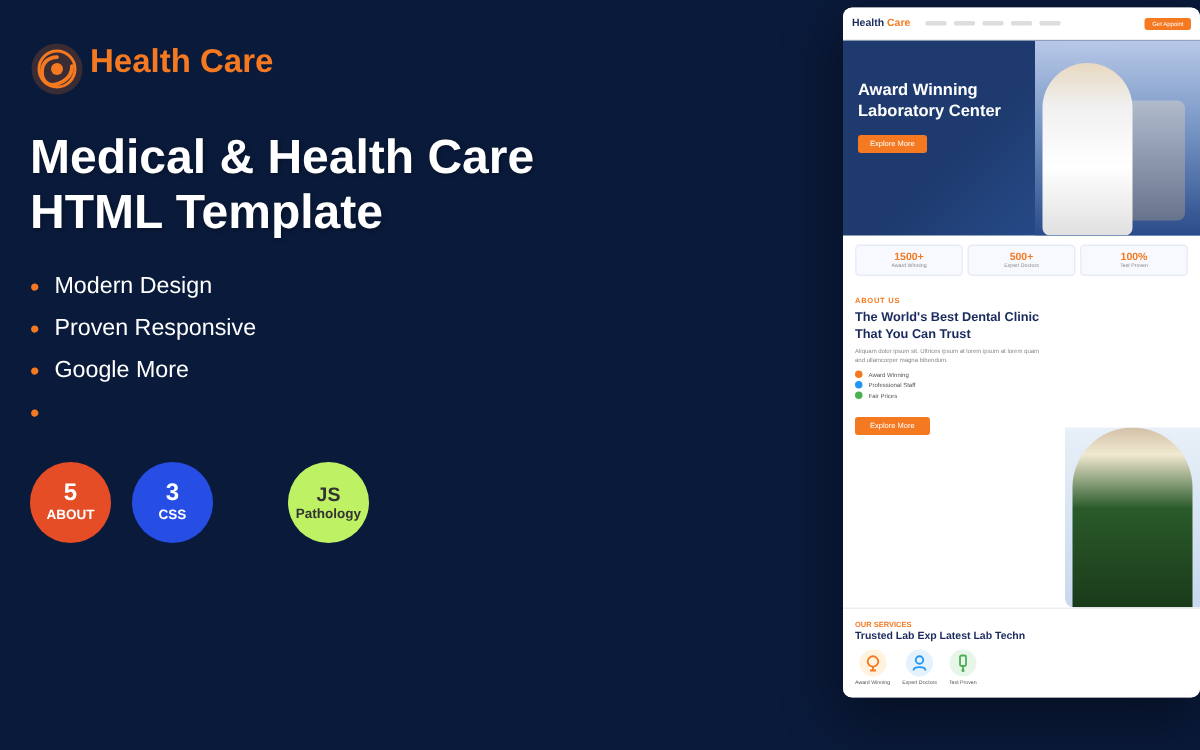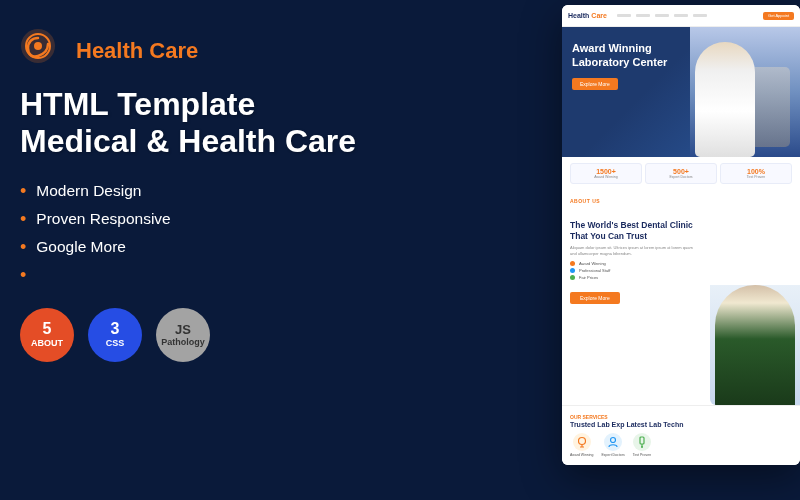--- a/index.html
+++ b/index.html
@@ -19,22 +19,22 @@
       top: 0;
       width: 380px;
       height: 500px;
       background: #0a1a3a;
       padding: 28px 20px 20px 20px;
       z-index: 2;
     }
 
     .logo-area {
       display: flex;
-      align-items: flex-end;
-      gap: 20px;
+      align-items: flex-start;
+      gap: 4px;
       margin-bottom: 22px;
     }
 
     .logo-icon {
       width: 36px;
       height: 36px;
     }
 
     .logo-text {
       font-size: 22px;
@@ -92,22 +92,23 @@
 
     .badge-html {
       background: #e44d26;
     }
 
     .badge-css {
       background: #264de4;
     }
 
     .badge-js {
-      background: #a3a3a3;
+      background: #bef264;
       color: #333;
+      margin-left: 36px;
     }
 
     .badge-label {
       font-size: 9px;
       font-weight: 700;
       margin-top: 1px;
     }
 
     
     .mockup-back {
@@ -301,21 +302,21 @@
       font-size: 4px;
       padding: 1.5px 5px;
       border-radius: 2px;
       margin-left: auto;
     }
 
     .mockup-front-hero {
       background: linear-gradient(135deg, #1e3a6e 40%, #2d5aa0);
       height: 130px;
       position: relative;
-      padding: 14px 10px;
+      padding: 26px 10px;
       overflow: hidden;
     }
 
     .front-hero-title {
       color: #fff;
       font-size: 11px;
       font-weight: 800;
       line-height: 1.3;
       width: 110px;
       z-index: 2;
@@ -381,21 +382,21 @@
       font-weight: 600;
       text-transform: uppercase;
       letter-spacing: 0.5px;
     }
 
     .front-section-title {
       font-size: 8.5px;
       font-weight: 700;
       color: #1a2a5e;
       line-height: 1.3;
-      margin-top: 16px;
+      margin-top: 2px;
     }
 
     .front-section-text {
       font-size: 4px;
       color: #888;
       line-height: 1.5;
       margin-top: 3px;
     }
 
     .front-list {
@@ -526,22 +527,22 @@
       <circle cx="18" cy="18" r="12" fill="none" stroke="#f47920" stroke-width="2"></circle>
       <path d="M18 10 C12 10 8 14 8 20 C8 26 12 30 18 28 C24 26 28 22 28 16" stroke="#f47920" stroke-width="2.5" fill="none" stroke-linecap="round"></path>
       <circle cx="18" cy="18" r="4" fill="#f47920"></circle>
     </svg>
     <div class="logo-text">
       <span>Health </span><span style="color:#f47920">Care</span>
     </div>
   </div>
 
   <div class="main-title">
+    <div>Medical &amp; Health Care</div>
     <div>HTML Template</div>
-    <div>Medical &amp; Health Care</div>
   </div>
 
   <ul class="features-list">
     <li>
       <span style="color:#f47920;font-size:18px;line-height:1">•</span>
       <span>Modern Design</span>
     </li>
     <li>
       <span style="color:#f47920;font-size:18px;line-height:1">•</span>
       <span>Proven Responsive</span>

